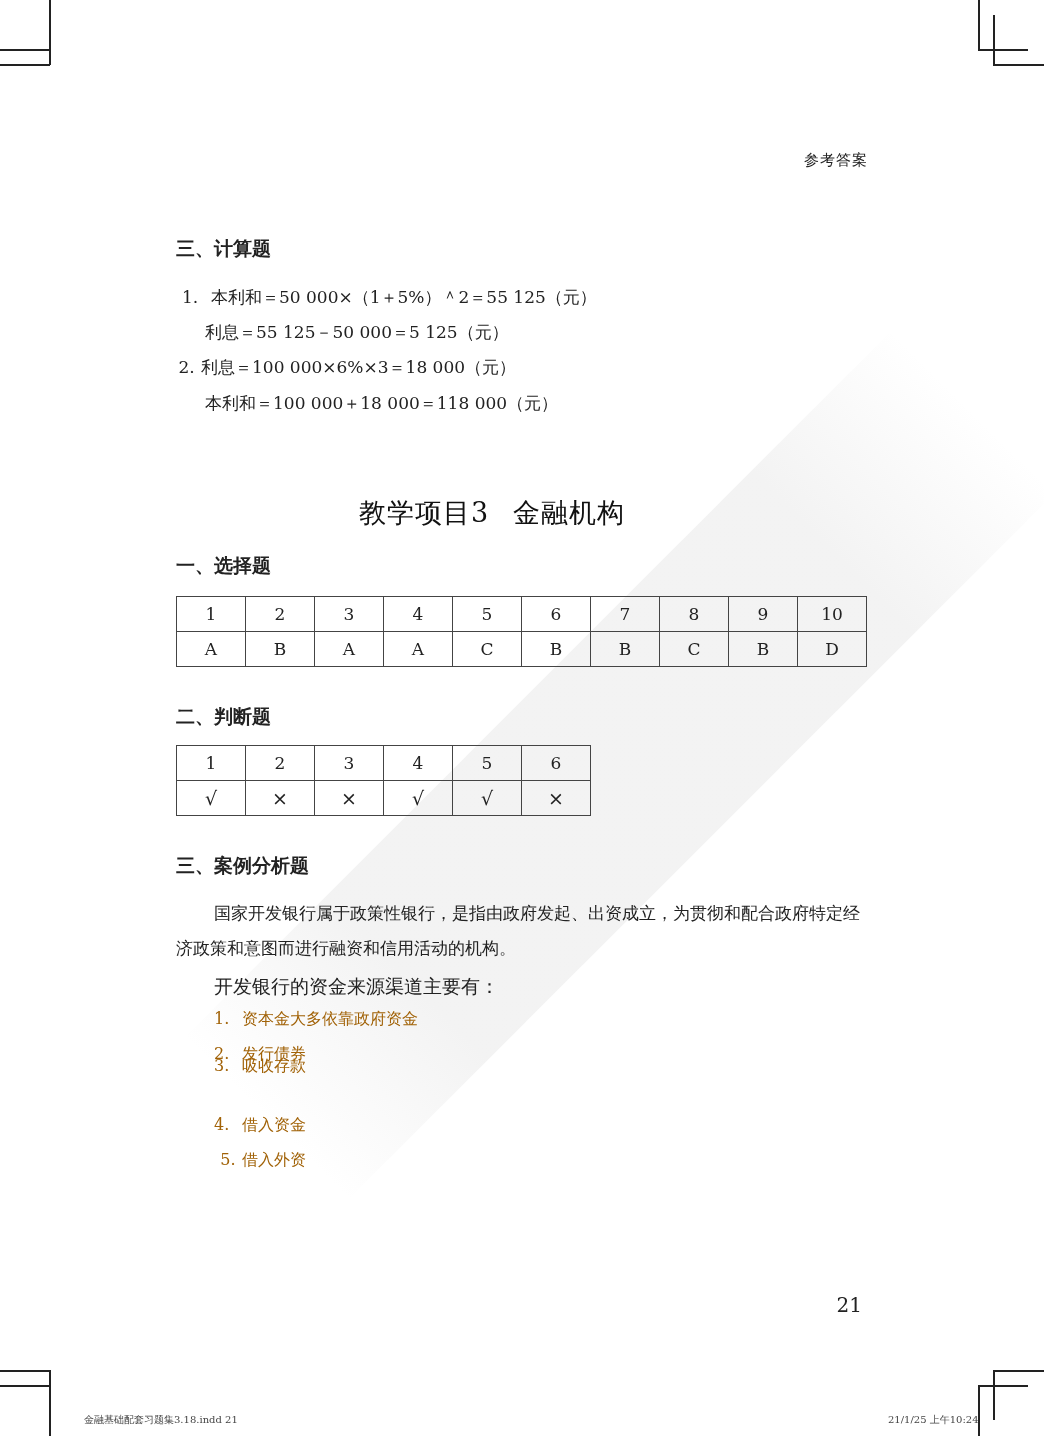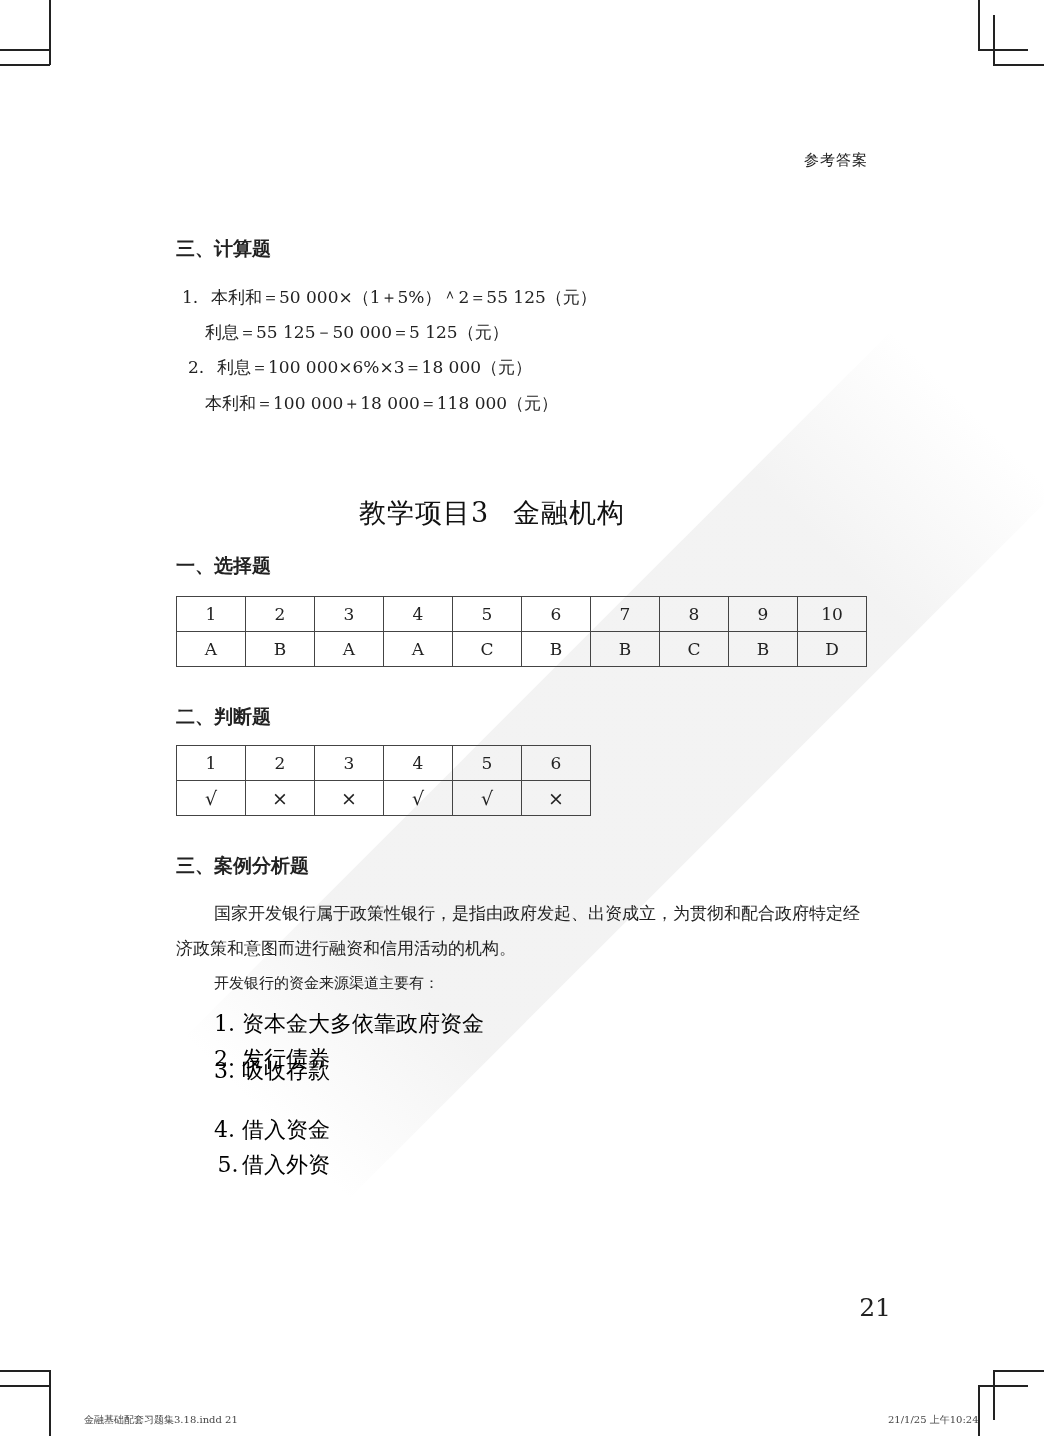--- a/index.html
+++ b/index.html
@@ -51,29 +51,29 @@
       border: 1.4px solid #444; width: 69px; height: 35px;
       text-align: center; vertical-align: middle;
     }
     table.answers td.mark { font-size: 19px; }
 
     .para {
       position: absolute; left: 176px; width: 694px;
       font-size: 17px; line-height: 35px; color: #222; text-indent: 38px;
     }
     .para-single {
-      position: absolute; left: 214px; font-size: 15px; color: #222; white-space: nowrap;
+      position: absolute; left: 214px; font-size: 19px; color: #222; white-space: nowrap;
     }
     .list-item {
-      position: absolute; left: 214px; font-size: 22px; color: #000000; white-space: nowrap;
+      position: absolute; left: 214px; font-size: 16px; color: #a16207; white-space: nowrap;
     }
     .list-item .num { display: inline-block; width: 28px; }
 
     .page-number {
-      position: absolute; top: 1293px; right: 153px; font-size: 25px; color: #222;
+      position: absolute; top: 1293px; right: 182px; font-size: 20px; color: #222;
     }
 
     .slug {
       position: absolute; top: 1413px; font-size: 10px; color: #444;
     }
   </style>
 </head>
 <body>
 
 <div class="crop" style="left:49px; top:0; width:1.5px; height:65px;"></div>
@@ -97,21 +97,21 @@
 <div class="band"></div>
 
 <div class="running-head">参考答案</div>
 
 <div class="section-heading" style="top:236px;">三、计算题</div>
 
 <div class="calc-line" style="top:286px; left:176px;margin-left:6px;">
   <span class="calc-num">1.</span><span>本利和＝50 000×（1＋5%）＾2＝55 125（元）</span>
 </div>
 <div class="calc-line" style="top:321px; left:205px;text-align:center;">利息＝55 125－50 000＝5 125（元）</div>
-<div class="calc-line" style="top:356px; left:188px;">
+<div class="calc-line" style="top:356px; left:172px;text-align:center;">
   <span class="calc-num">2.</span><span>利息＝100 000×6%×3＝18 000（元）</span>
 </div>
 <div class="calc-line" style="top:392px; left:205px;">本利和＝100 000＋18 000＝118 000（元）</div>
 
 <div class="chapter-title">
   <span>教学项目3</span><span class="gap"></span><span>金融机构</span>
 </div>
 
 <div class="section-heading" style="top:553px;font-family:Liberation Serif, serif;">一、选择题</div>
 <table class="answers" style="top:596px; left:176px;">

